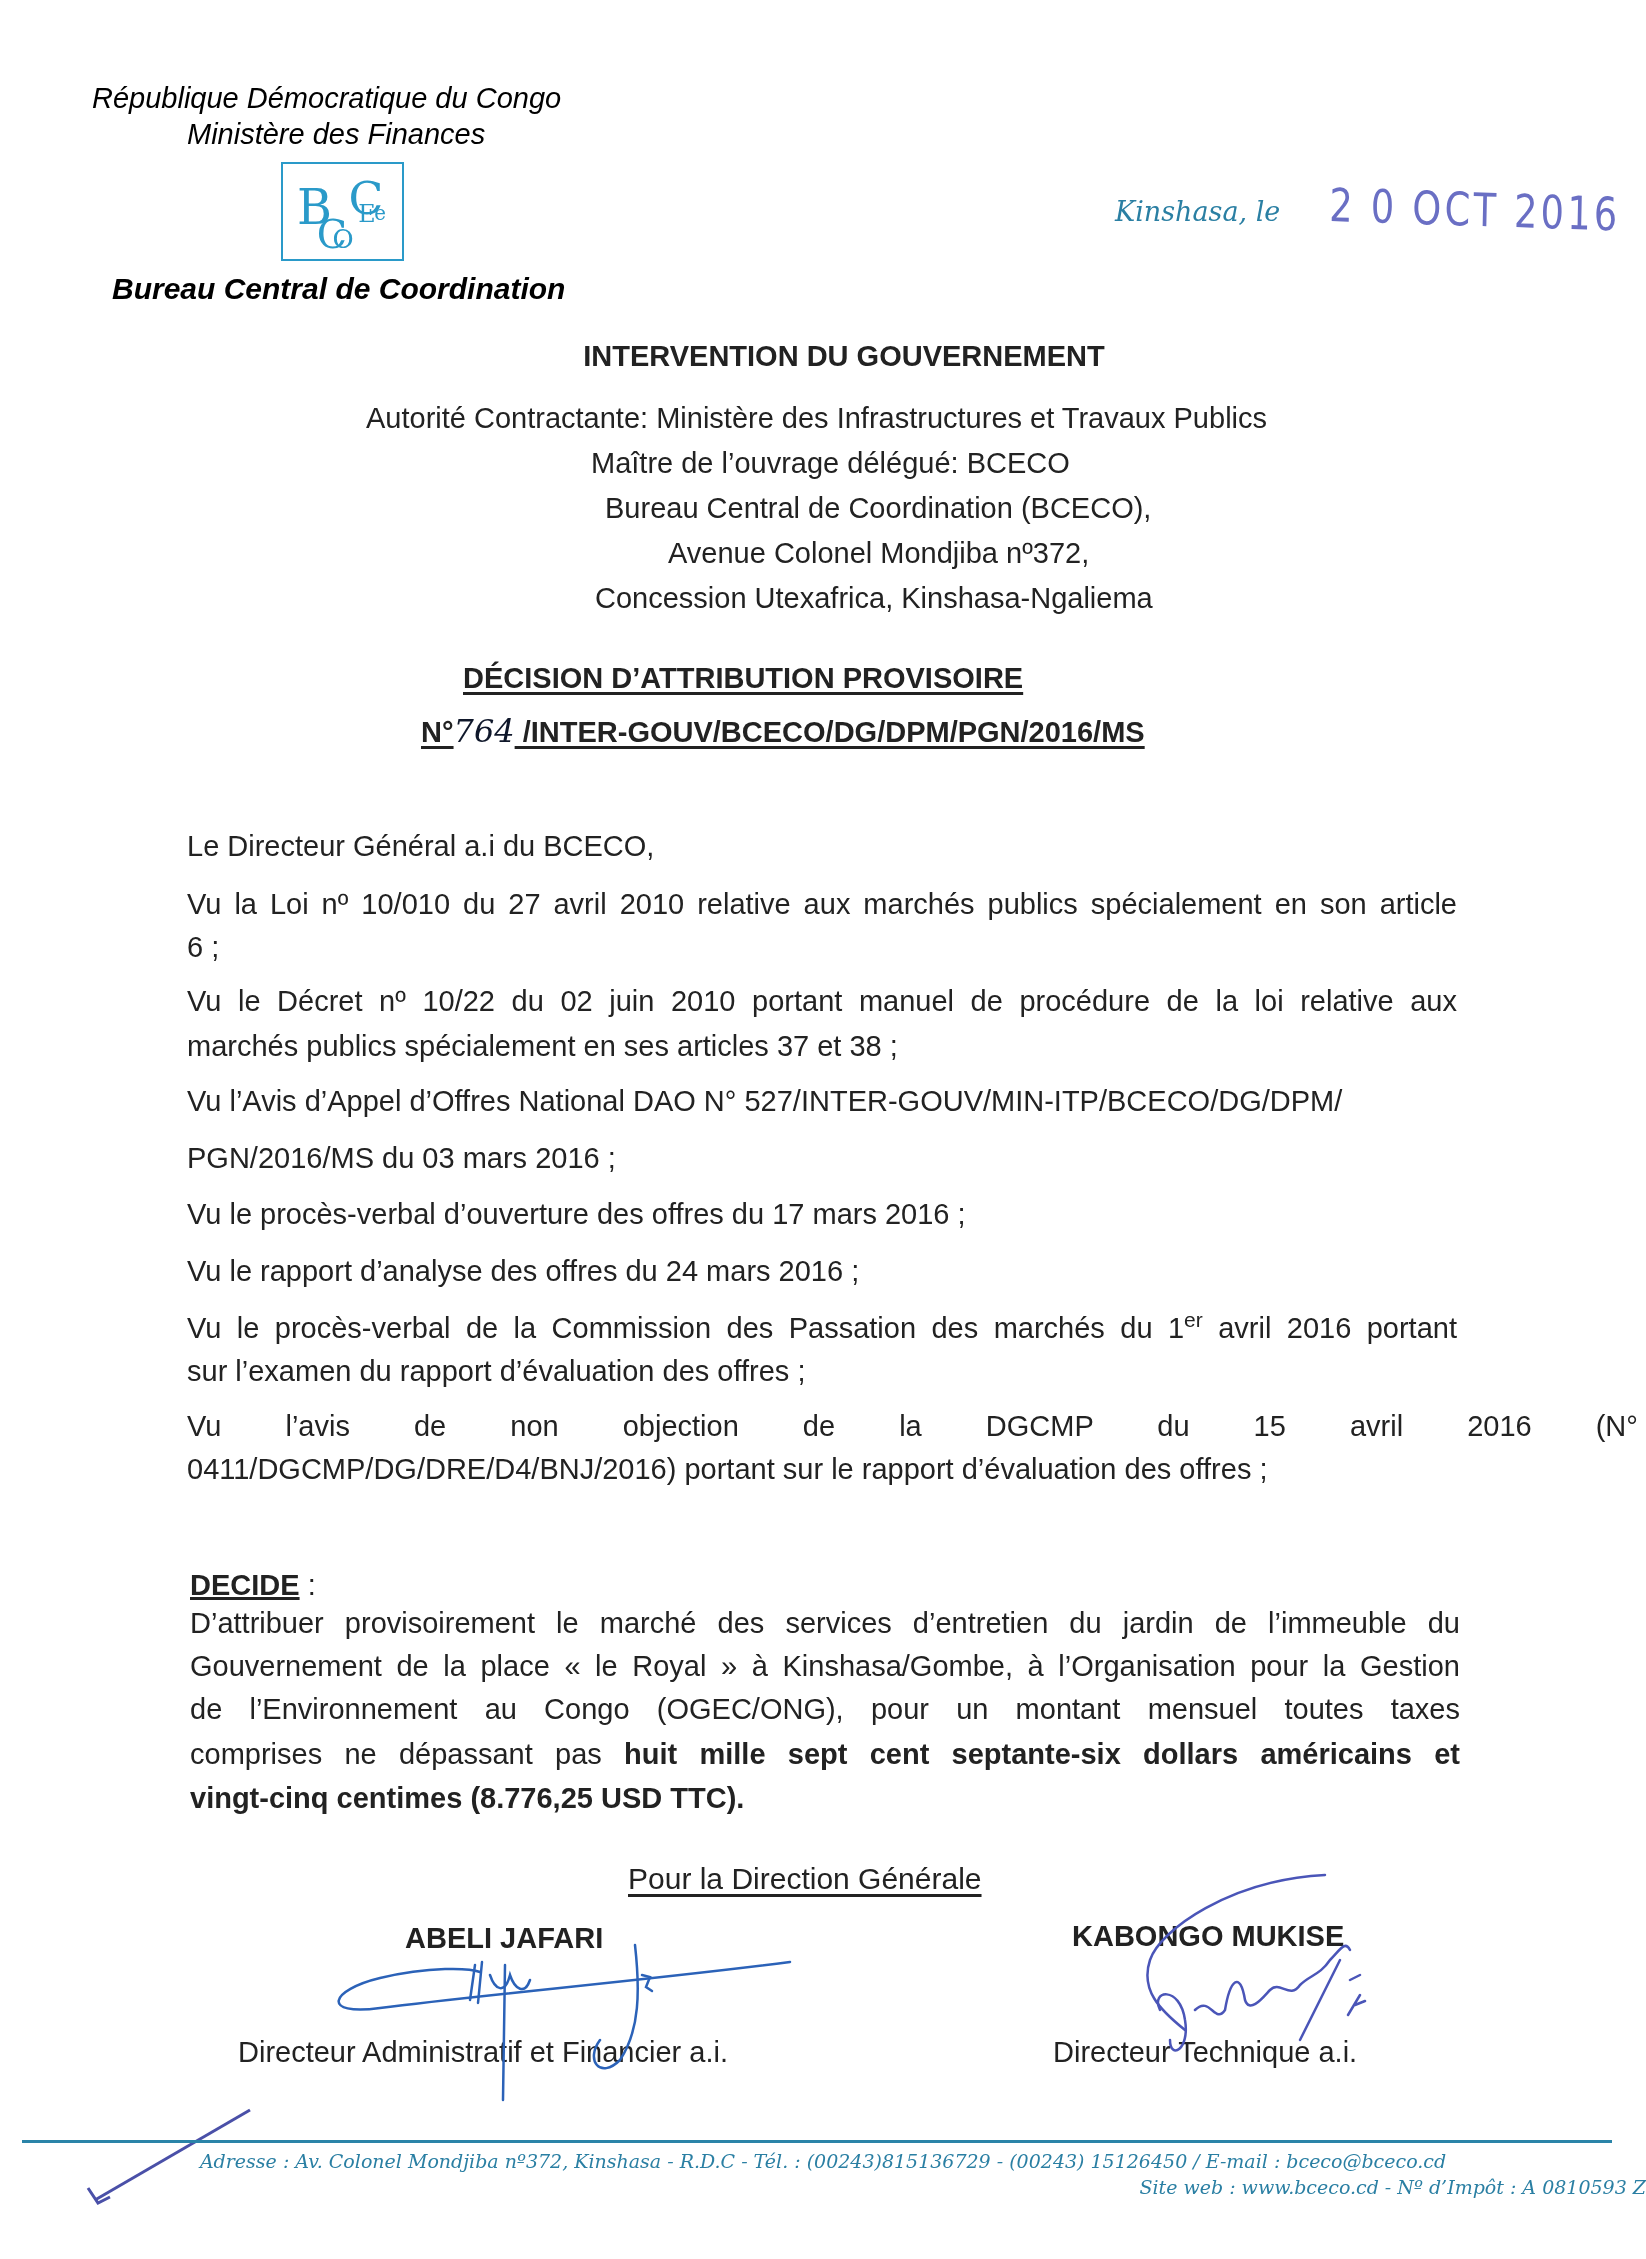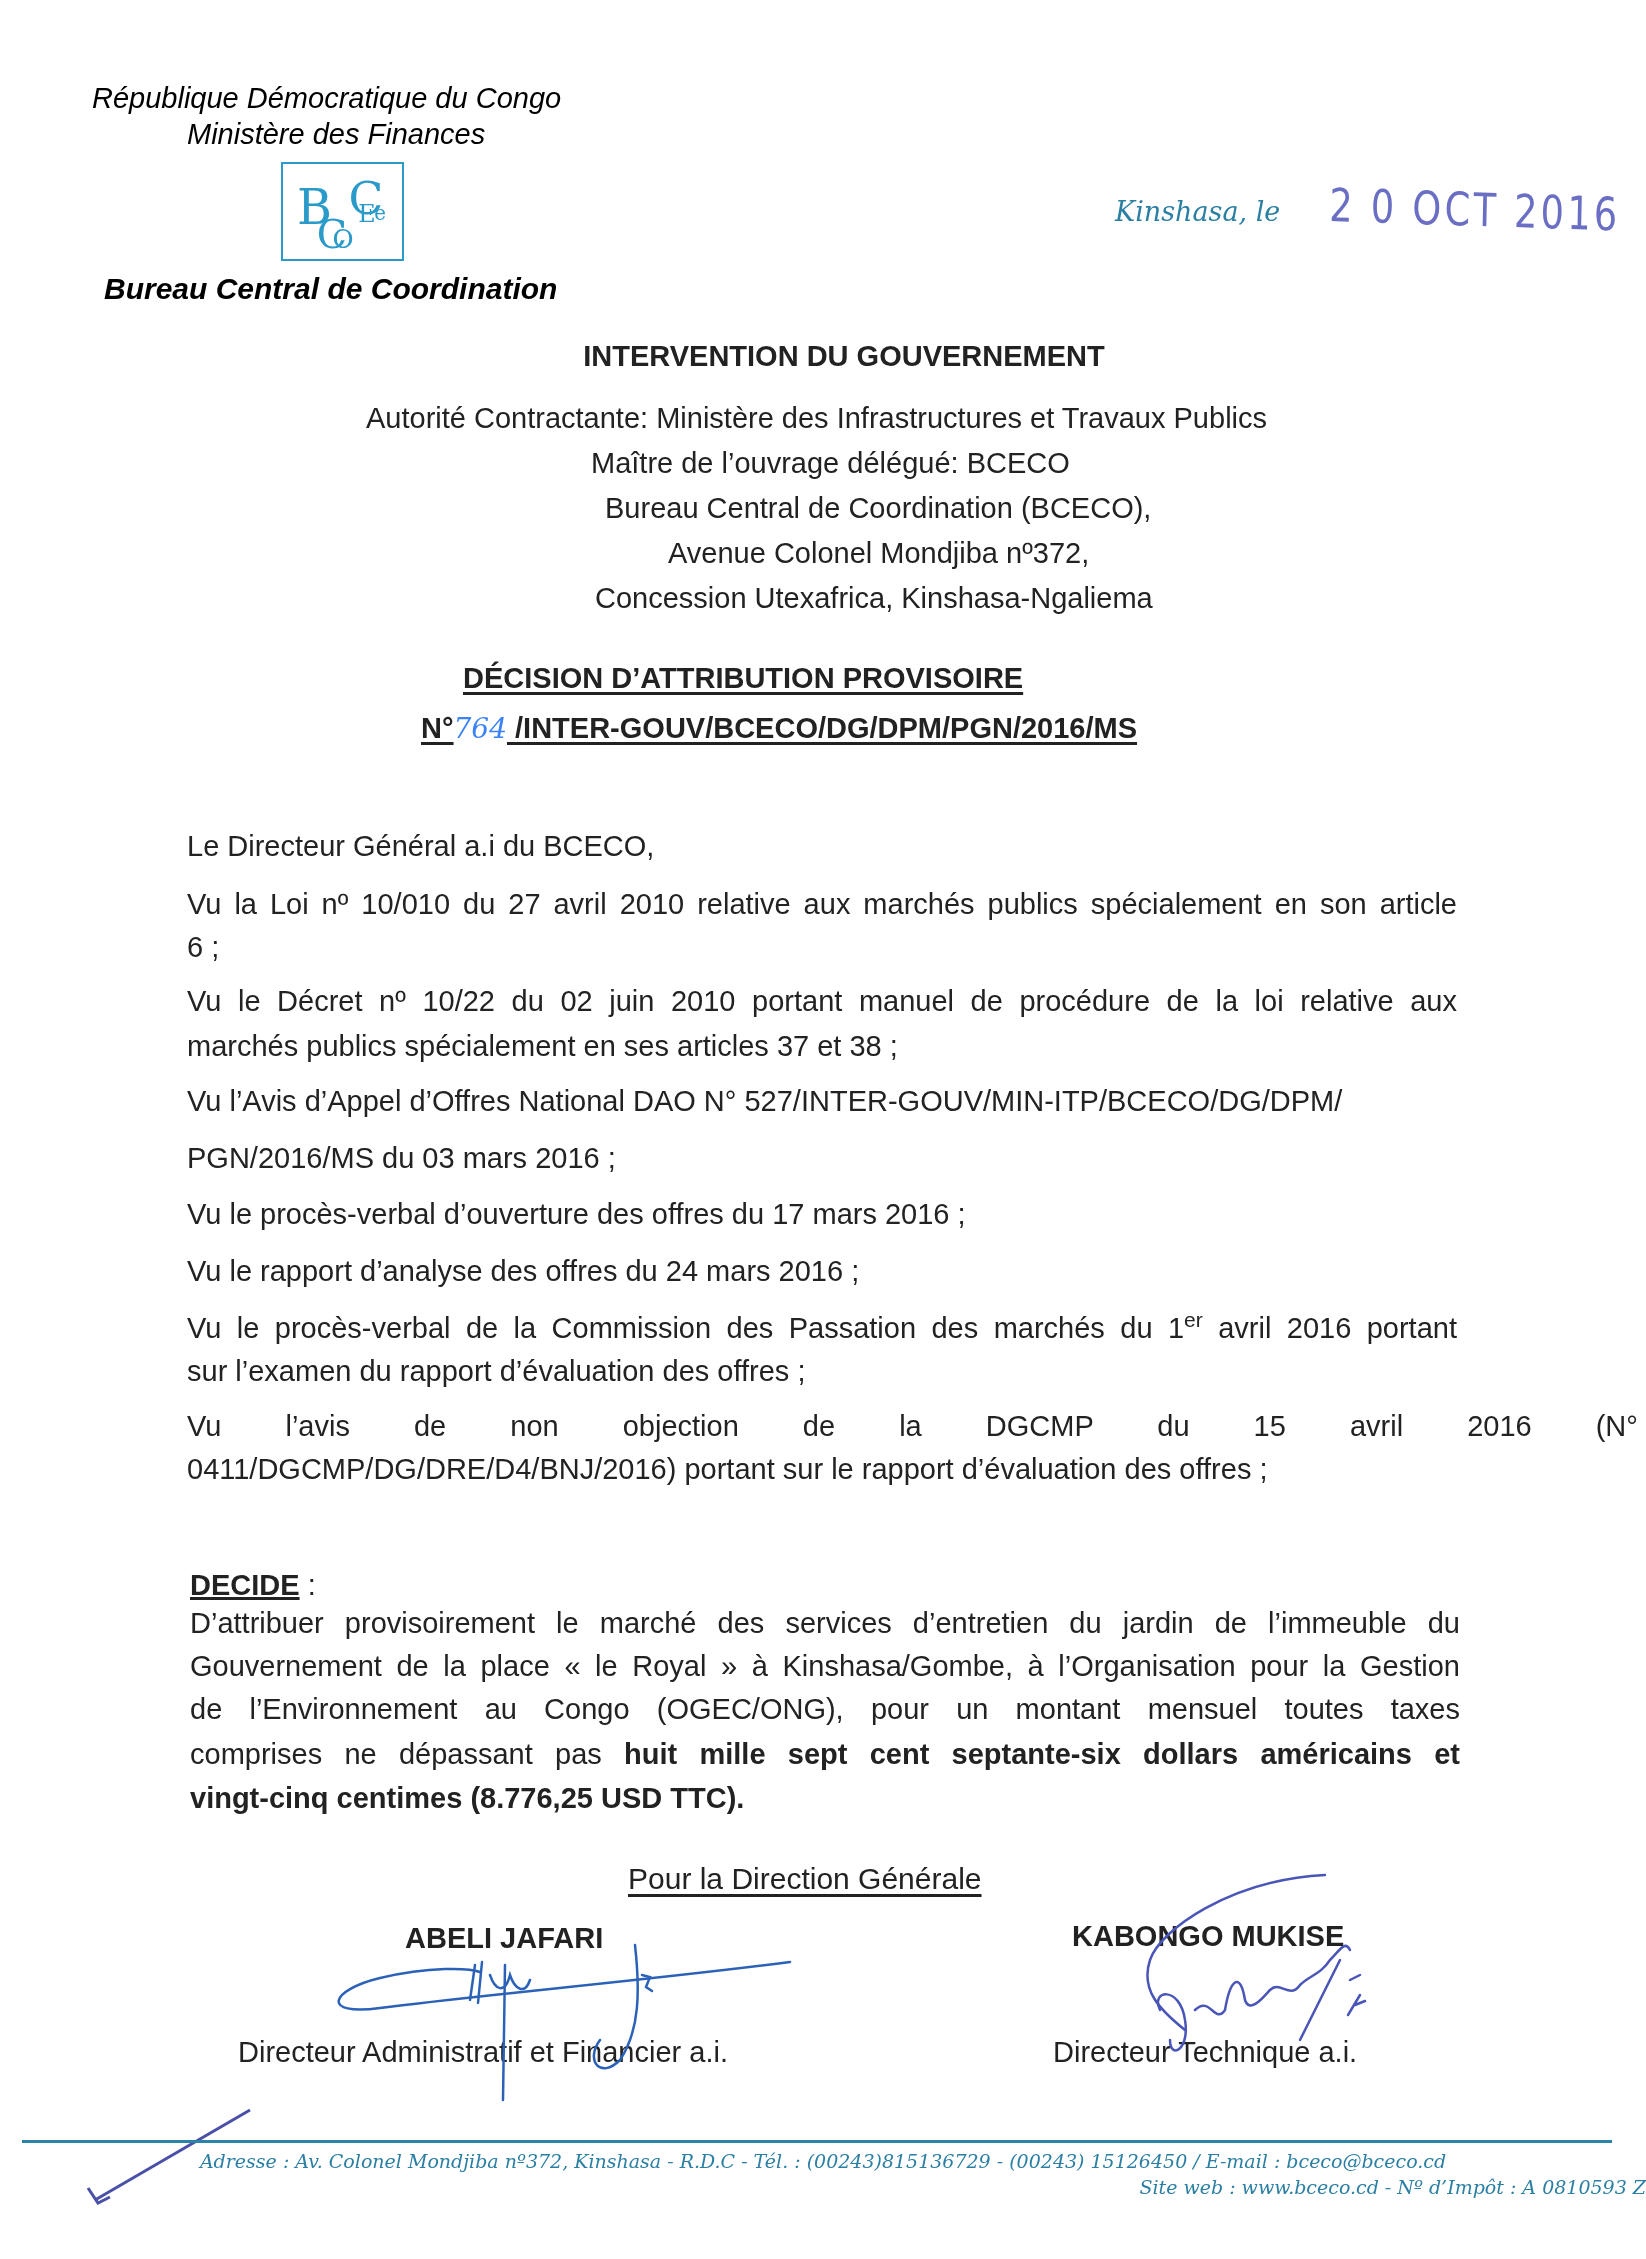--- a/index.html
+++ b/index.html
@@ -4,29 +4,29 @@
 <style>
   html, body { margin:0; padding:0; background:#ffffff; }
   body { width:1646px; height:2259px; position:relative; overflow:hidden;
          font-family:"Liberation Sans", sans-serif; color:#222; }
   .abs { position:absolute; white-space:nowrap; }
   .blue { color:#000000; }
   .hdr-republic { left:92px; top:82px; font-size:29px; font-style:italic; }
   .hdr-ministry { left:187px; top:118px; font-size:29px; font-style:italic; }
   .logo { left:281px; top:162px; width:119px; height:95px; border:2px solid #2a9ac9; }
   .logo svg { width:100%; height:100%; display:block; }
-  .hdr-bureau { left:104px; top:272px; font-size:30px; font-style:italic; font-weight:bold; }
+  .hdr-bureau { left:112px; top:272px; font-size:30px; font-style:italic; font-weight:bold; }
   .place { left:1115px; top:196px; font-size:27px; font-style:italic; color:#2a7fa3;
            font-family:"DejaVu Serif", serif; }
   .stamp { left:1330px; top:178px; font-size:46px; color:#6a6fc4; letter-spacing:4px;
            font-family:"DejaVu Sans", sans-serif; transform:scaleX(0.8) rotate(1.5deg); transform-origin:left top; }
   .title1 { top:340px; font-size:29px; font-weight:bold; left:0; width:1640px;padding-left:24px; }
   .auth { font-size:29px;margin-left:28px; }
   .h-dec { font-size:29px; font-weight:bold; text-decoration:underline; text-decoration-thickness:3px; text-underline-offset:4px; }
-  .hand { font-family:"DejaVu Serif", serif; color:#3b82f6; font-size:28px; font-weight:normal; font-style:italic; text-decoration:none; display:inline-block; }
+  .hand { font-family:"DejaVu Serif", serif; color:#0f172a; font-size:32px; font-weight:normal; font-style:italic; text-decoration:none; display:inline-block; }
   .line { position:absolute; left:187px; font-size:29px; white-space:nowrap;text-align:center; }
   .just { position:absolute; left:187px; width:1270px; font-size:29px; text-align:justify; text-align-last:justify; white-space:nowrap; }
   .just span { }
   sup { font-size:21px; vertical-align:super; line-height:0; }
   .decide { font-weight:bold; text-decoration:underline; text-decoration-thickness:3px; }
   .b { font-weight:bold; }
   .sig-pour { top:1862px; left:628px; font-size:30px; text-decoration:underline; text-underline-offset:5px; }
   .sig-name { font-size:29px; font-weight:bold; }
   .sig-title { font-size:29px; }
   .footer-rule { position:absolute; left:22px; top:2140px; width:1590px; height:3px; background:#2a84a8; }

